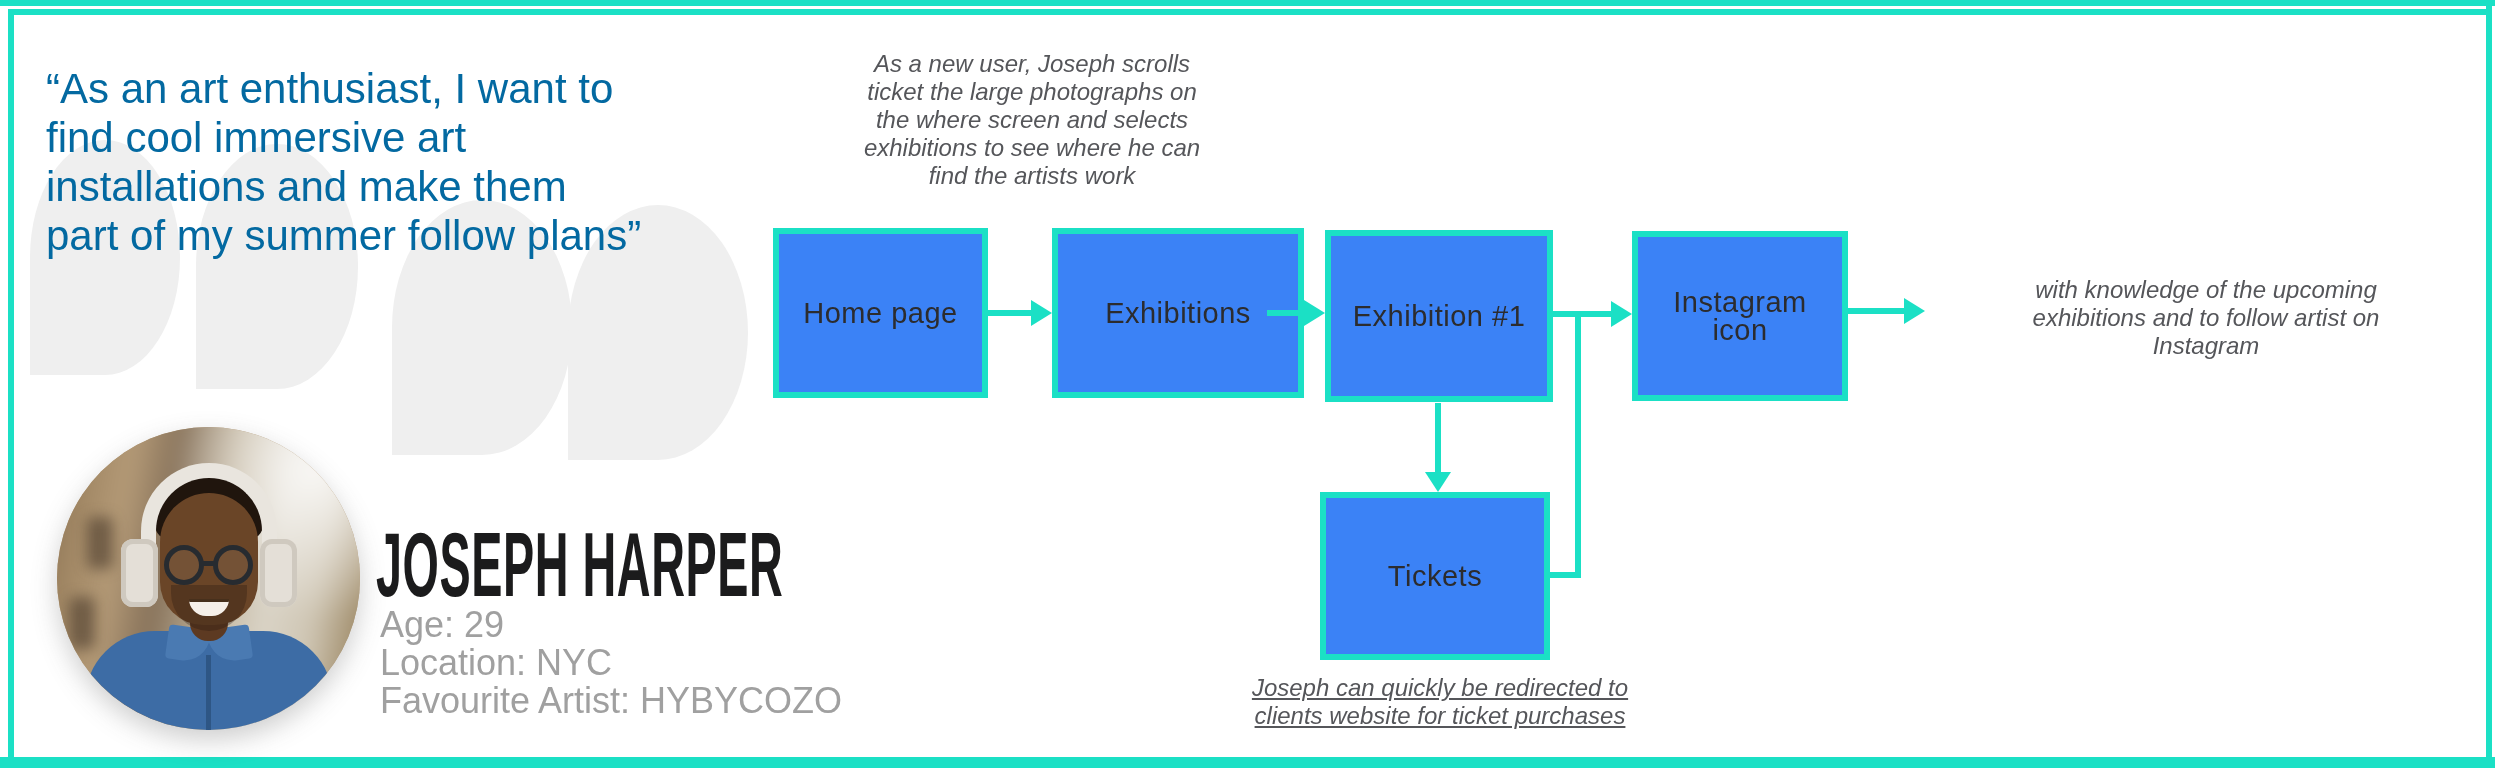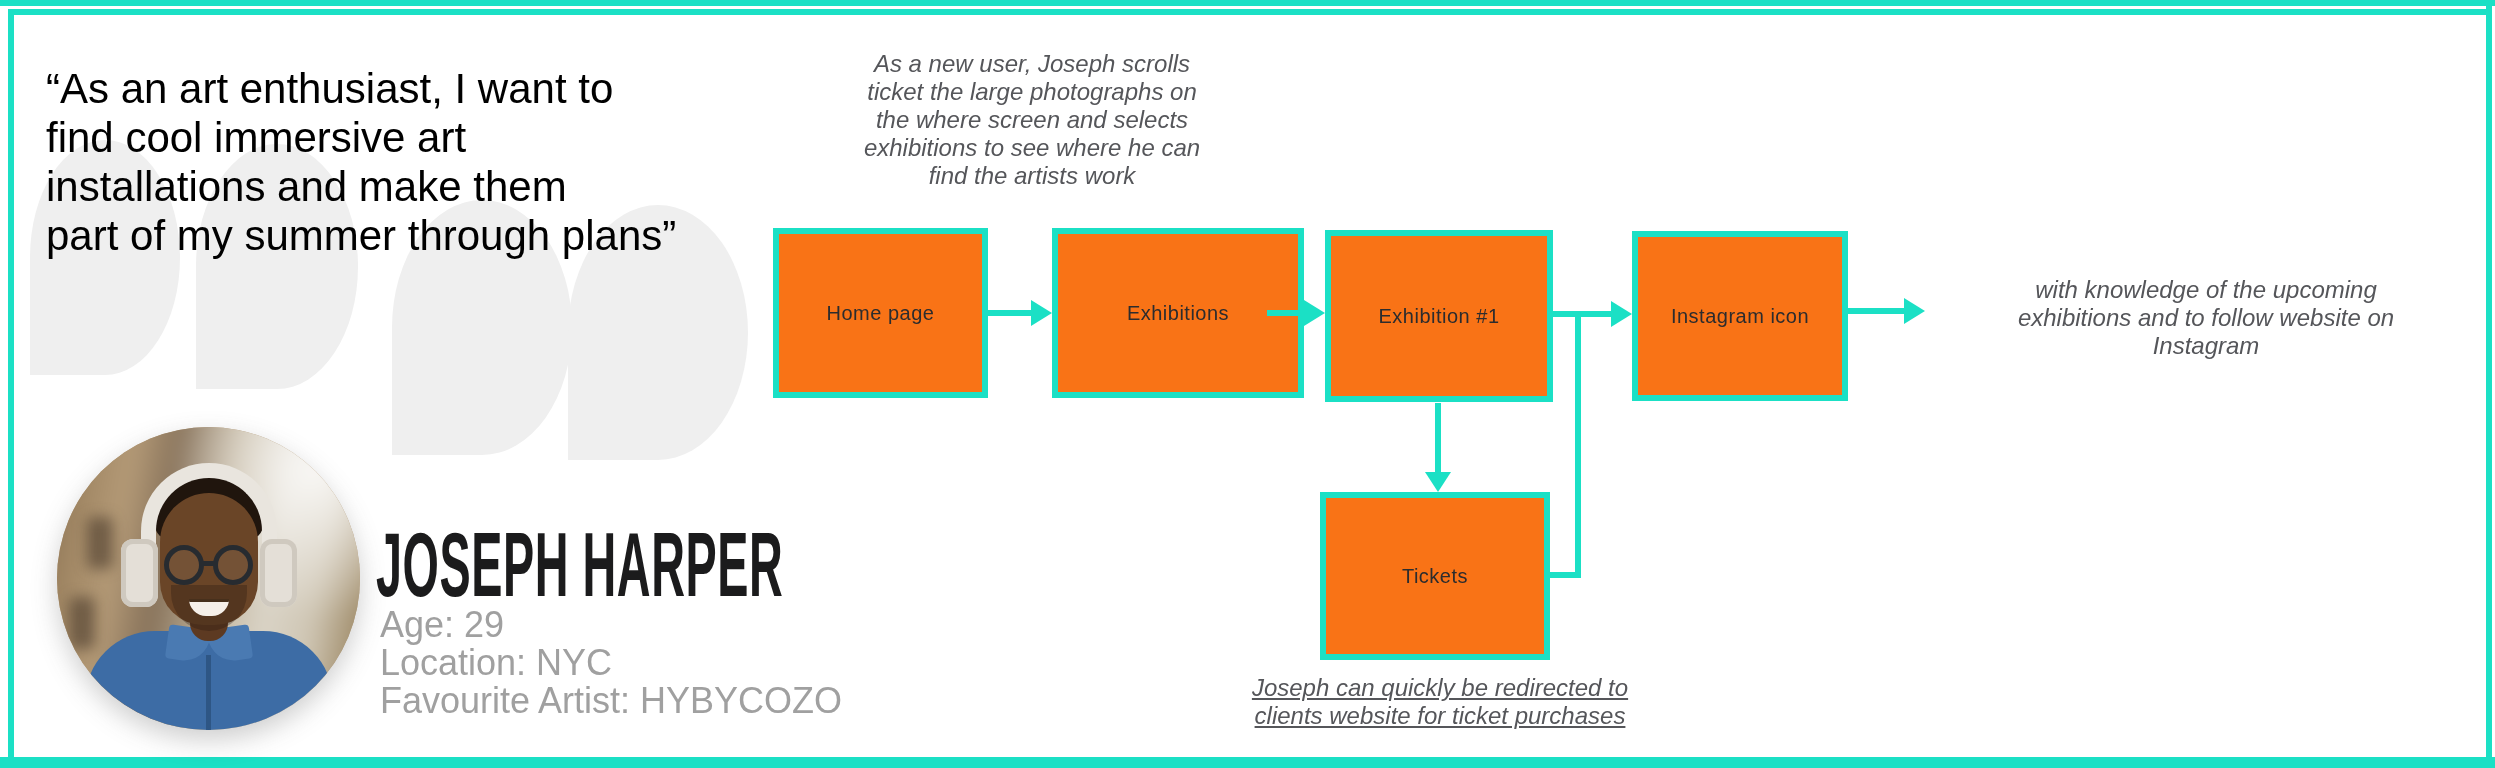--- a/index.html
+++ b/index.html
@@ -24,21 +24,21 @@
   .frame-top   { left: 8px; top: 9px; width: 2484px; height: 6px; }
 
   
   .quote-blob {
     position: absolute;
     background: var(--blob-gray);
     border-radius: 50% 50% 50% 0;
   }
   .quote {
     position: absolute; left: 46px; top: 64px; width: 660px;
-    font-size: 42px; line-height: 49px; color: #000000; z-index: 2;
+    font-size: 42px; line-height: 49px; color: #0369a1; z-index: 2;
   }
   .quote span { display: block; }
 
   
   .avatar {
     position: absolute; left: 57px; top: 427px; width: 303px; height: 303px;
     border-radius: 50%; overflow: hidden; z-index: 2;
     box-shadow: 0 10px 26px rgba(80,80,80,0.28);
     background: #b49a77;
   }
@@ -84,23 +84,23 @@
     position: absolute; font-size: 24px; font-style: italic; line-height: 28px;
     color: var(--note-gray); text-align: center;
   }
   .note span { display: block; }
   .note-top { left: 786px; top: 50px; width: 492px; }
   .note-right { left: 1956px; top: 276px; width: 500px; }
   .note-bottom { left: 1160px; top: 674px; width: 560px; text-decoration: underline; }
 
   
   .flow-box {
-    position: absolute; border: 6px solid var(--teal); background: #f97316;
+    position: absolute; border: 6px solid var(--teal); background: #3b82f6;
     display: flex; align-items: center; justify-content: center;
-    color: var(--text-dark); font-size: 20px; letter-spacing: 0.5px; text-align: center;
+    color: var(--text-dark); font-size: 29px; letter-spacing: 0.5px; text-align: center;
   }
   .flow-box .lbl { white-space: nowrap; }
   .flow-box .lbl.wrap { white-space: normal; width: 140px; line-height: 28px; }
   .box-home        { left: 773px;  top: 228px; width: 215px; height: 170px; }
   .box-exhibitions { left: 1052px; top: 228px; width: 252px; height: 170px; }
   .box-exhibition1 { left: 1325px; top: 230px; width: 228px; height: 172px; }
   .box-instagram   { left: 1632px; top: 231px; width: 216px; height: 170px; }
   .box-tickets     { left: 1320px; top: 492px; width: 230px; height: 168px; text-align: center; }
 
   
@@ -131,21 +131,21 @@
     <div class="quote-blob" style="left:30px;  top:140px; width:150px; height:235px;"></div>
     <div class="quote-blob" style="left:196px; top:144px; width:162px; height:245px;"></div>
     <div class="quote-blob" style="left:392px; top:200px; width:180px; height:255px;"></div>
     <div class="quote-blob" style="left:568px; top:205px; width:180px; height:255px;"></div>
   </div>
 
   <div class="quote">
     <span>“As an art enthusiast, I want to</span>
     <span>find cool immersive art</span>
     <span>installations and make them</span>
-    <span>part of my summer through plans”</span>
+    <span>part of my summer follow plans”</span>
   </div>
 
   <div class="avatar">
     <div class="av-bg"></div>
     <div class="av-window" style="left:30px; top:90px;"></div>
     <div class="av-window" style="left:12px; top:170px;"></div>
     <div class="av-shirt"></div>
     <div class="av-shirt-seam"></div>
     <div class="av-collar-l"></div>
     <div class="av-collar-r"></div>
@@ -171,21 +171,21 @@
 
   <div class="note note-top">
     <span>As a new user, Joseph scrolls</span>
     <span>ticket the large photographs on</span>
     <span>the where screen and selects</span>
     <span>exhibitions to see where he can</span>
     <span>find the artists work</span>
   </div>
   <div class="note note-right">
     <span>with knowledge of the upcoming</span>
-    <span>exhibitions and to follow website on</span>
+    <span>exhibitions and to follow artist on</span>
     <span>Instagram</span>
   </div>
   <div class="note note-bottom">
     <span>Joseph can quickly be redirected to</span>
     <span>clients website for ticket purchases</span>
   </div>
 
   <div class="flow-box box-home">
     <span class="lbl">Home page</span>
   </div>

